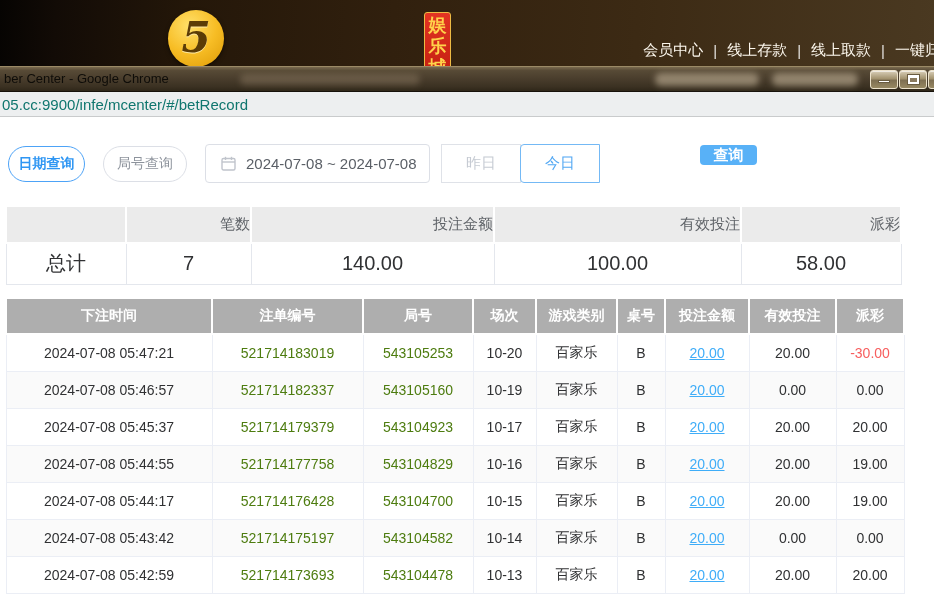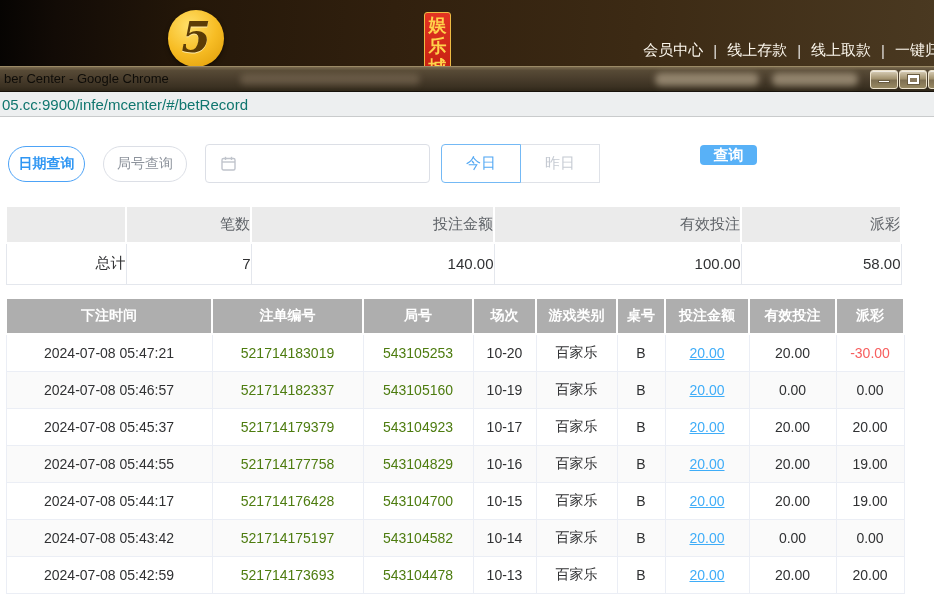--- a/index.html
+++ b/index.html
@@ -69,21 +69,21 @@
   .gbtn.active { border-color:#74b9f5; color:#53a8f3; position:relative; z-index:2; }
 
   .search-btn { position:absolute; left:700px; top:28px; width:57px; height:20px; border:none; border-radius:4px;
     background:#58b1f7; color:#fff; font-size:15px; font-weight:bold; cursor:pointer;
     display:flex; align-items:center; justify-content:center; }
 
   table { border-collapse:collapse; table-layout:fixed; }
   .summary-table { position:absolute; left:5px; top:88px; width:895px; }
   .summary-table th { height:37px; background:#ebebeb; border:2px solid #fff; font-weight:400;
     font-size:15px; color:#5f6368; text-align:right; }
-  .summary-table td { height:41px; border:1px solid #e4e7ed; font-size:15px; color:#303133; text-align:right; }
+  .summary-table td { height:41px; border:1px solid #e4e7ed; font-size:20px; color:#303133; text-align:center; }
 
   .bet-table { position:absolute; left:5px; top:180px; width:898px; }
   .bet-table th { height:36px; background:#aeaeae; border:2px solid #fff; font-weight:bold;
     font-size:14px; color:#fff; text-align:center; overflow:hidden; }
   .bet-table td { height:37px; border:1px solid #ebeef5; font-size:14px; color:#303133;
     text-align:center; overflow:hidden; white-space:nowrap; }
   .bet-table tr:nth-child(even) td { background:#fafafa; }
   .bet-table td.id { color:#4d7c0f;margin-left:40px; }
   .bet-table td.neg { color:#f75e5e; }
   .amount-link { color:#3fadf8; text-decoration:underline; cursor:pointer; }
@@ -139,25 +139,26 @@
   <div class="pill pill-round">局号查询</div>
   <div class="pill pill-date">日期查询</div>
 
   <div class="datepicker">
     <svg class="cal-icon" width="15" height="15" viewBox="0 0 15 15">
       <rect x="1" y="2.5" width="13" height="11.5" rx="1.5" fill="none" stroke="#c0c4cc" stroke-width="1.4"></rect>
       <line x1="1" y1="6" x2="14" y2="6" stroke="#c0c4cc" stroke-width="1.4"></line>
       <line x1="4.5" y1="0.8" x2="4.5" y2="4" stroke="#c0c4cc" stroke-width="1.4"></line>
       <line x1="10.5" y1="0.8" x2="10.5" y2="4" stroke="#c0c4cc" stroke-width="1.4"></line>
     </svg>
+    <span class="range">2024-07-08 ~ 2024-07-08</span>
   </div>
 
   <div class="btn-group">
+    <div class="gbtn">昨日</div>
     <div class="gbtn first active">今日</div>
-    <div class="gbtn">昨日</div>
   </div>
 
   <button class="search-btn">查询</button>
 
   <table class="summary-table">
     <colgroup>
         <col class="sum-c1">
         <col class="sum-c2">
         <col class="sum-c3">
         <col class="sum-c4">

